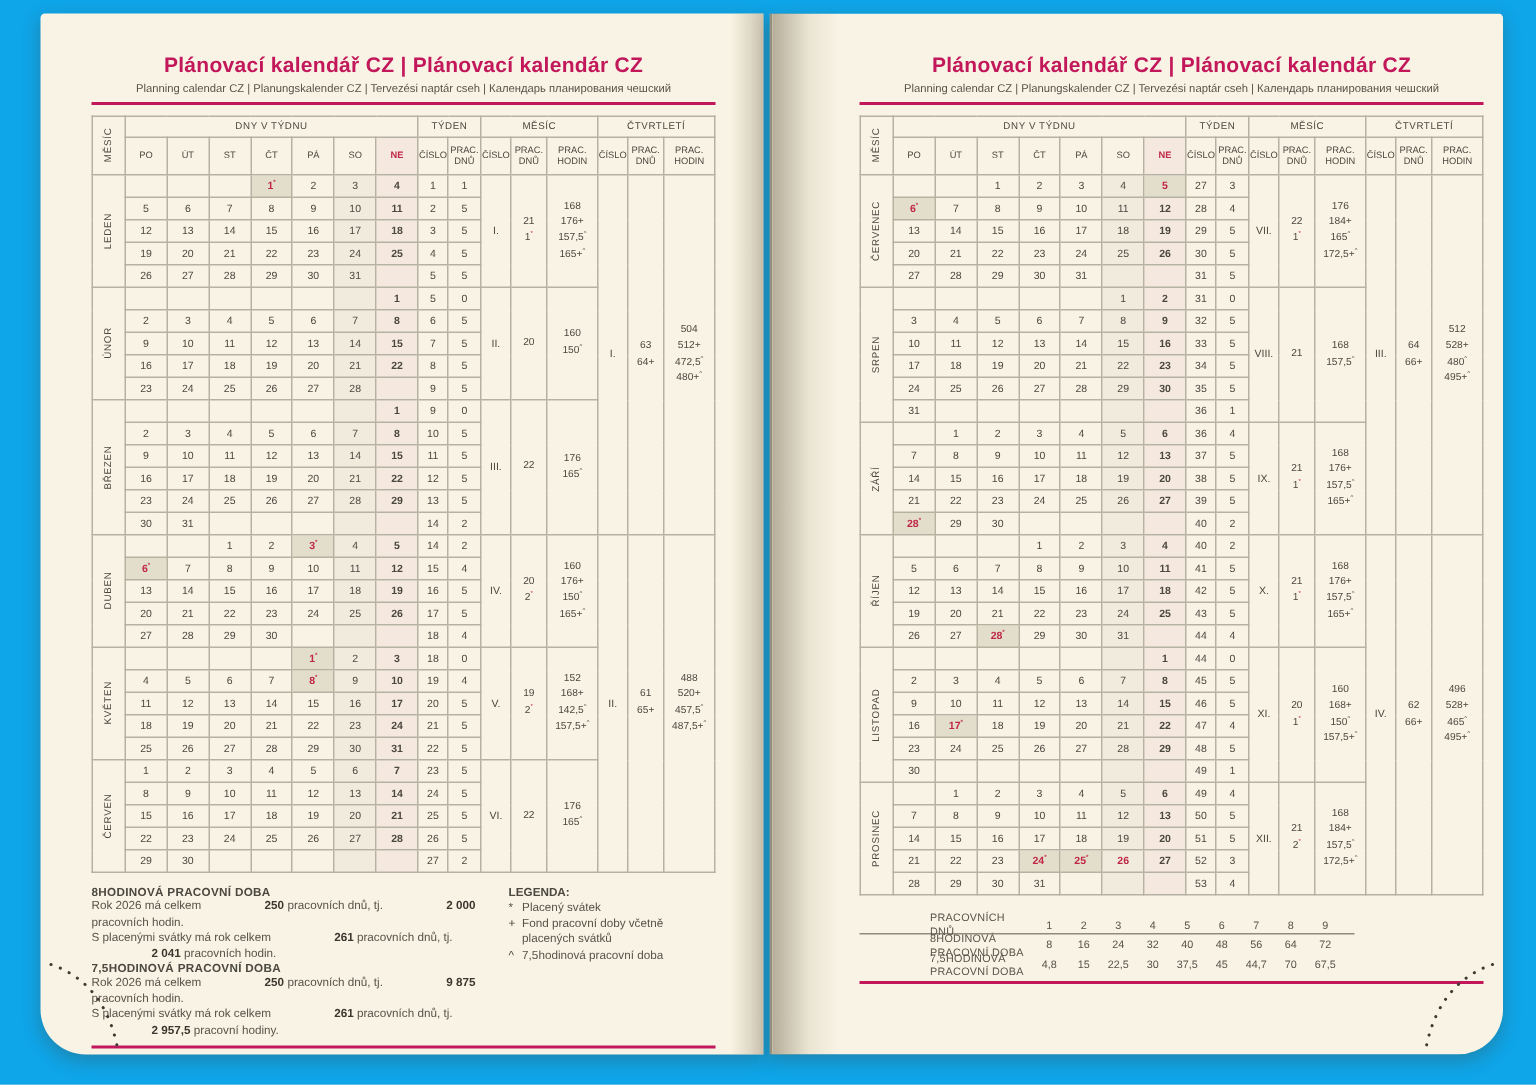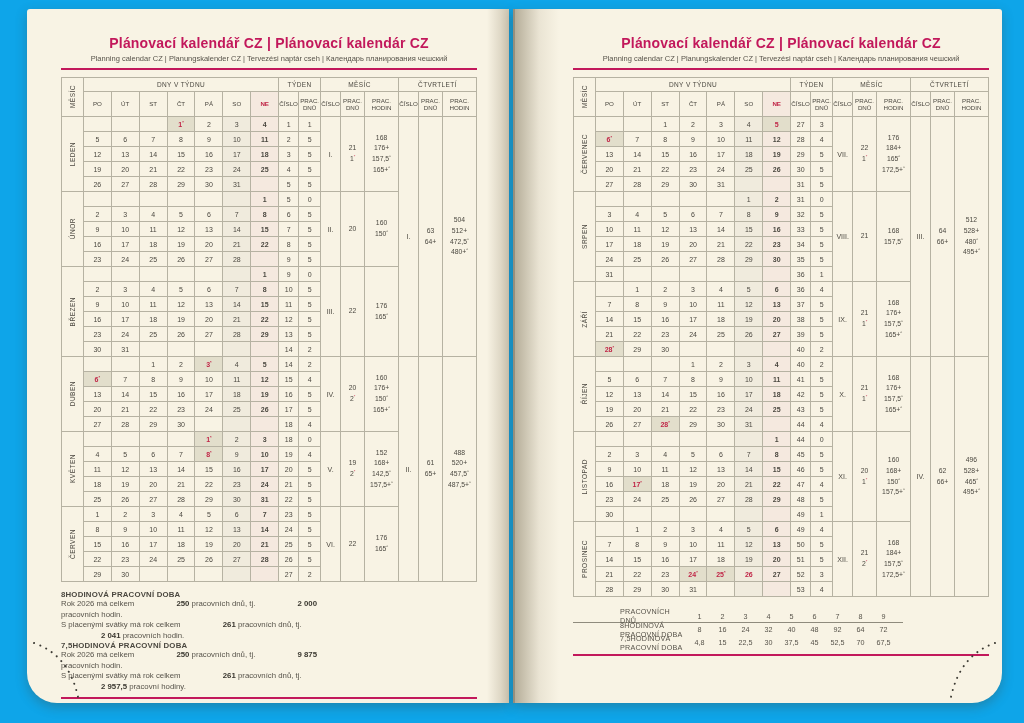--- a/index.html
+++ b/index.html
@@ -567,20 +567,35 @@
       <div id="footer-left">
           <div class="fl">
             <div class="fl-main">
               <h3>8HODINOVÁ PRACOVNÍ DOBA</h3>
               <p><span>Rok 2026 má celkem </span><b>250</b><span> pracovních dnů, tj. </span><b>2 000</b><span> pracovních hodin.</span></p>
               <p><span>S placenými svátky má rok celkem </span><b>261</b><span> pracovních dnů, tj. </span><b>2 041</b><span> pracovních hodin.</span></p>
               <h3>7,5HODINOVÁ PRACOVNÍ DOBA</h3>
               <p><span>Rok 2026 má celkem </span><b>250</b><span> pracovních dnů, tj. </span><b>9 875</b><span> pracovních hodin.</span></p>
               <p><span>S placenými svátky má rok celkem </span><b>261</b><span> pracovních dnů, tj. </span><b>2 957,5</b><span> pracovní hodiny.</span></p>
             </div>
+            <div class="fl-leg">
+              <div class="leg-title">LEGENDA:</div>
+              <div class="leg-item">
+                <span class="leg-sym">*</span>
+                <span>Placený svátek</span>
+              </div>
+              <div class="leg-item">
+                <span class="leg-sym">+</span>
+                <span>Fond pracovní doby včetně placených svátků</span>
+              </div>
+              <div class="leg-item">
+                <span class="leg-sym">^</span>
+                <span>7,5hodinová pracovní doba</span>
+              </div>
+            </div>
           </div>
         </div>
       <div class="rule rule-thin rule-bottom"></div>
     </div>
     <svg class="corner corner-l" width="70" height="62">
       <path d="M5 4 Q 40 16 49 58" fill="none" stroke="#3c3a33" stroke-width="2" stroke-linecap="round" stroke-dasharray="0.1 6.5"></path>
     </svg>
   </div>
 
   <div class="page page-right">
@@ -1110,33 +1125,33 @@
               <span class="fr-val">9</span>
             </div>
             <div class="fr-row">
               <span class="fr-label">8HODINOVÁ PRACOVNÍ DOBA</span>
               <span class="fr-val">8</span>
               <span class="fr-val">16</span>
               <span class="fr-val">24</span>
               <span class="fr-val">32</span>
               <span class="fr-val">40</span>
               <span class="fr-val">48</span>
-              <span class="fr-val">92</span>
+              <span class="fr-val">56</span>
               <span class="fr-val">64</span>
               <span class="fr-val">72</span>
             </div>
             <div class="fr-row">
               <span class="fr-label">7,5HODINOVÁ PRACOVNÍ DOBA</span>
               <span class="fr-val">4,8</span>
               <span class="fr-val">15</span>
               <span class="fr-val">22,5</span>
               <span class="fr-val">30</span>
               <span class="fr-val">37,5</span>
               <span class="fr-val">45</span>
-              <span class="fr-val">52,5</span>
+              <span class="fr-val">44,7</span>
               <span class="fr-val">70</span>
               <span class="fr-val">67,5</span>
             </div>
           </div>
         </div>
       <div class="rule rule-thin rule-bottom"></div>
     </div>
     <svg class="corner corner-r" width="70" height="62">
       <path d="M65 4 Q 30 16 21 58" fill="none" stroke="#3c3a33" stroke-width="2" stroke-linecap="round" stroke-dasharray="0.1 6.5"></path>
     </svg>

